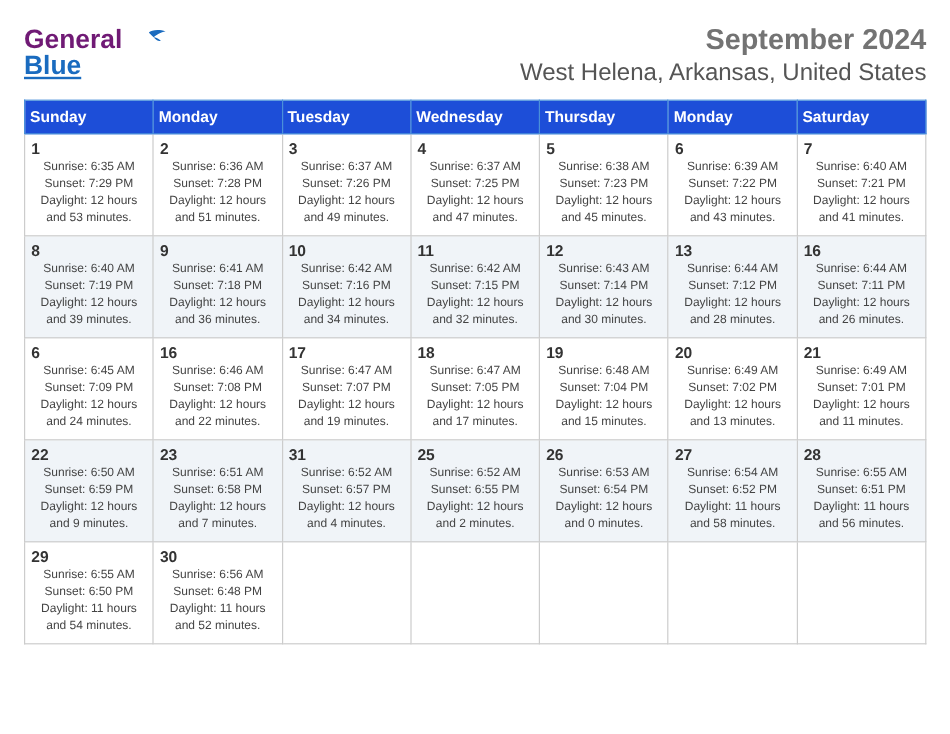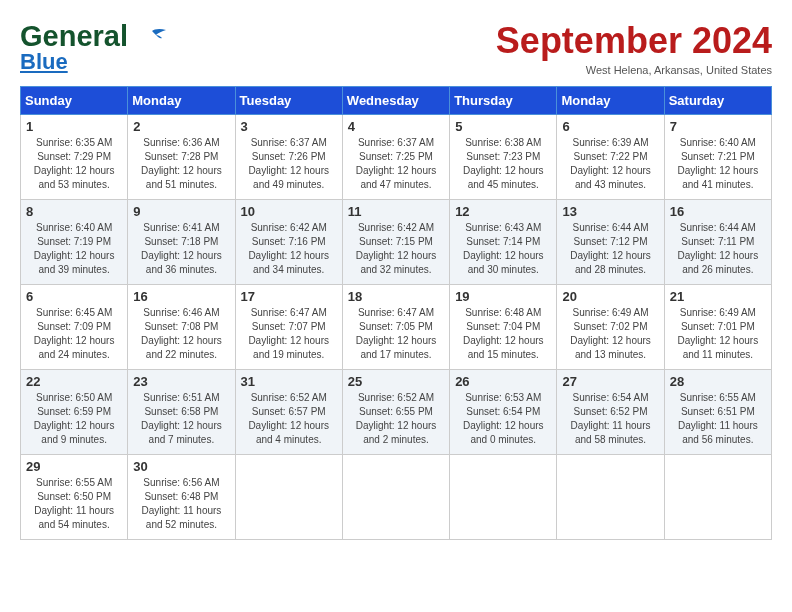--- a/index.html
+++ b/index.html
@@ -23,26 +23,26 @@
     }
     .logo-line {
       display: flex;
       align-items: center;
       gap: 4px;
     }
     .title-area {
       text-align: right;
     }
     .month-title {
-      font-size: 36px;
+      font-size: 24px;
       font-weight: bold;
-      color: #b91c1c;
+      color: #737373;
     }
     .location {
-      font-size: 11px;
+      font-size: 20px;
       color: #555;
       margin-top: 2px;
     }
     .calendar {
       width: 100%;
       border-collapse: collapse;
       table-layout: fixed;
     }
     .calendar th {
       background: #1d4ed8;
@@ -81,21 +81,21 @@
     .empty-cell {
       background: #fff !important;
     }
   </style>
 </head>
 <body>
 
 <div class="header">
   <div class="logo">
     <div class="logo-line">
-      <span style="font-size:29px;font-weight:bold;color:#14532d;">General
+      <span style="font-size:22px;font-weight:bold;color:#701a75;">General
         <svg width="32" height="22" viewBox="0 0 32 22" style="vertical-align:middle;">
           <path d="M16 4 C18 2, 24 1, 30 3 C26 4, 22 6, 20 8 C18 6, 17 5, 16 4Z" fill="#1a6bbf"></path>
           <path d="M20 8 C22 10, 24 12, 26 11 C24 9, 22 8, 20 8Z" fill="#1a6bbf"></path>
         </svg>
       </span>
     </div>
     <div style="font-size:22px;font-weight:bold;color:#1a6bbf;margin-top:-4px;text-decoration:underline;">Blue</div>
   </div>
   <div class="title-area">
     <div class="month-title">September 2024</div>

